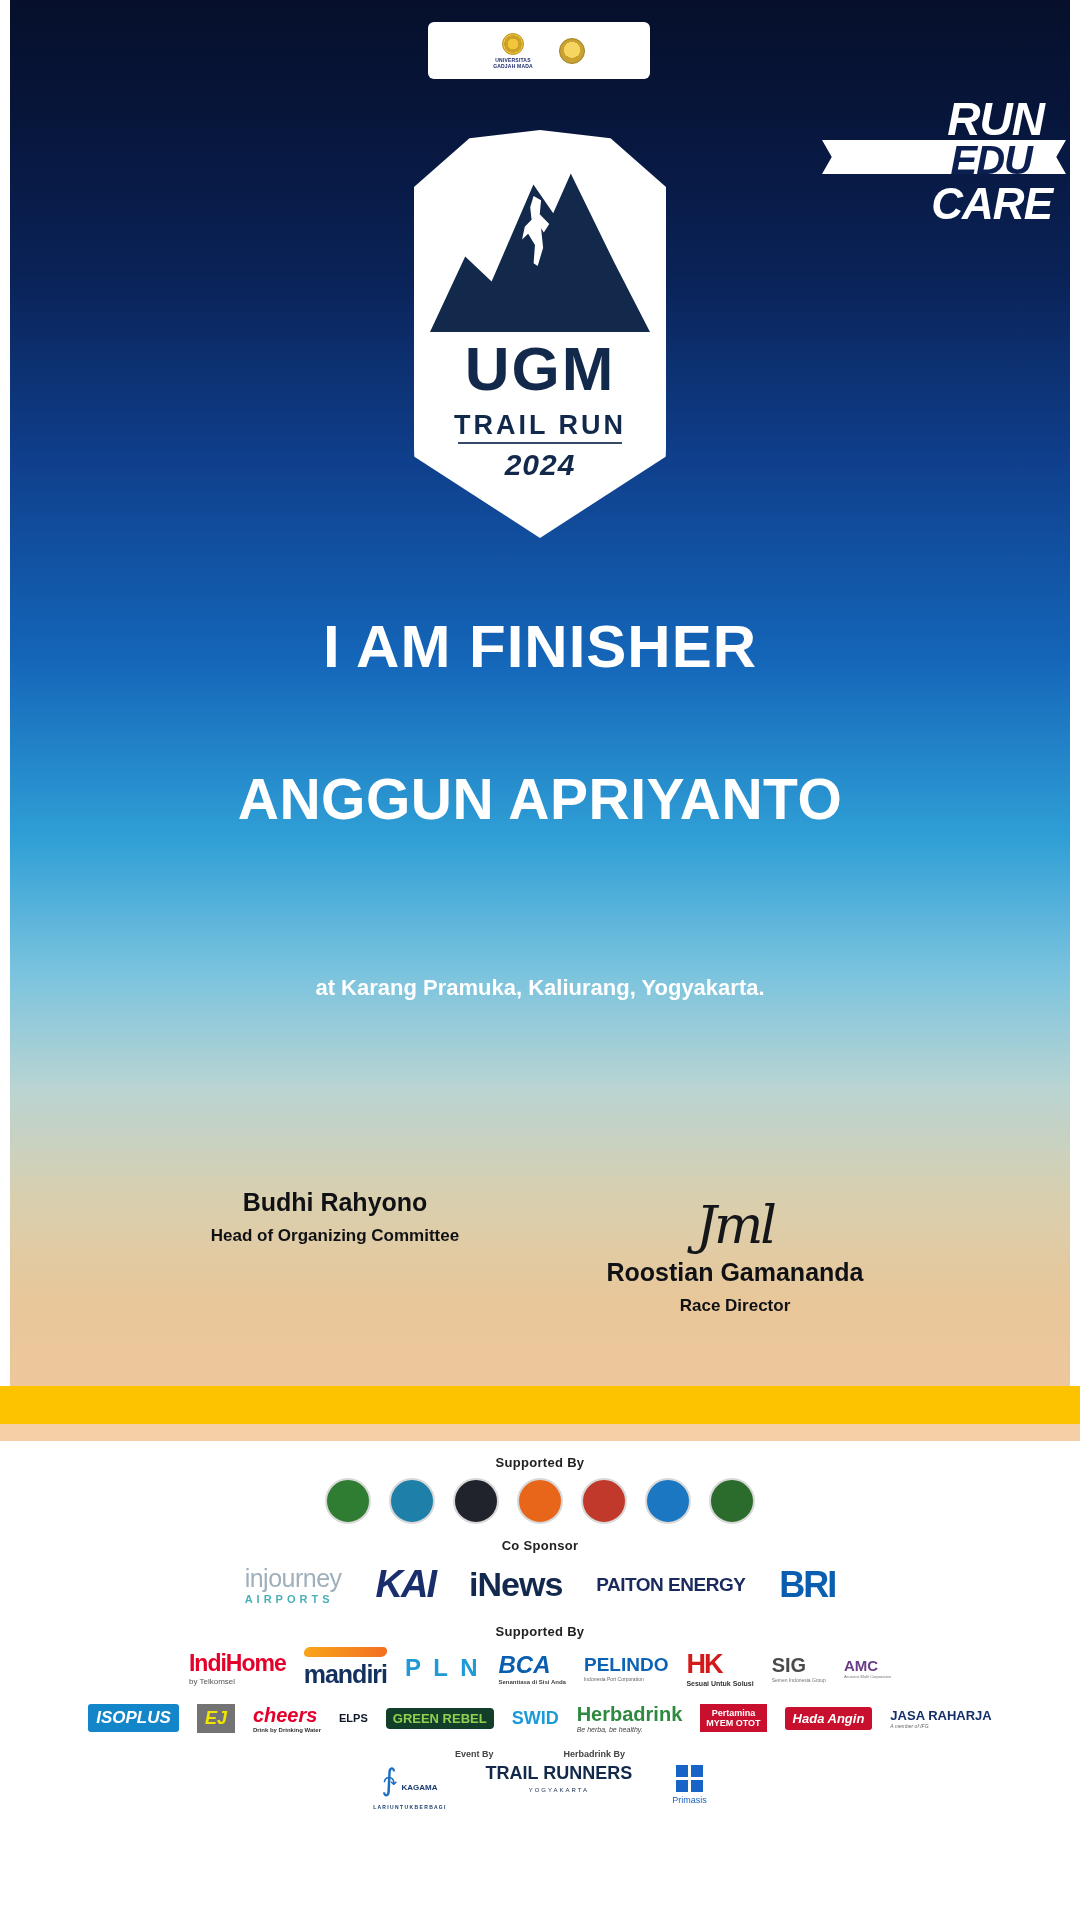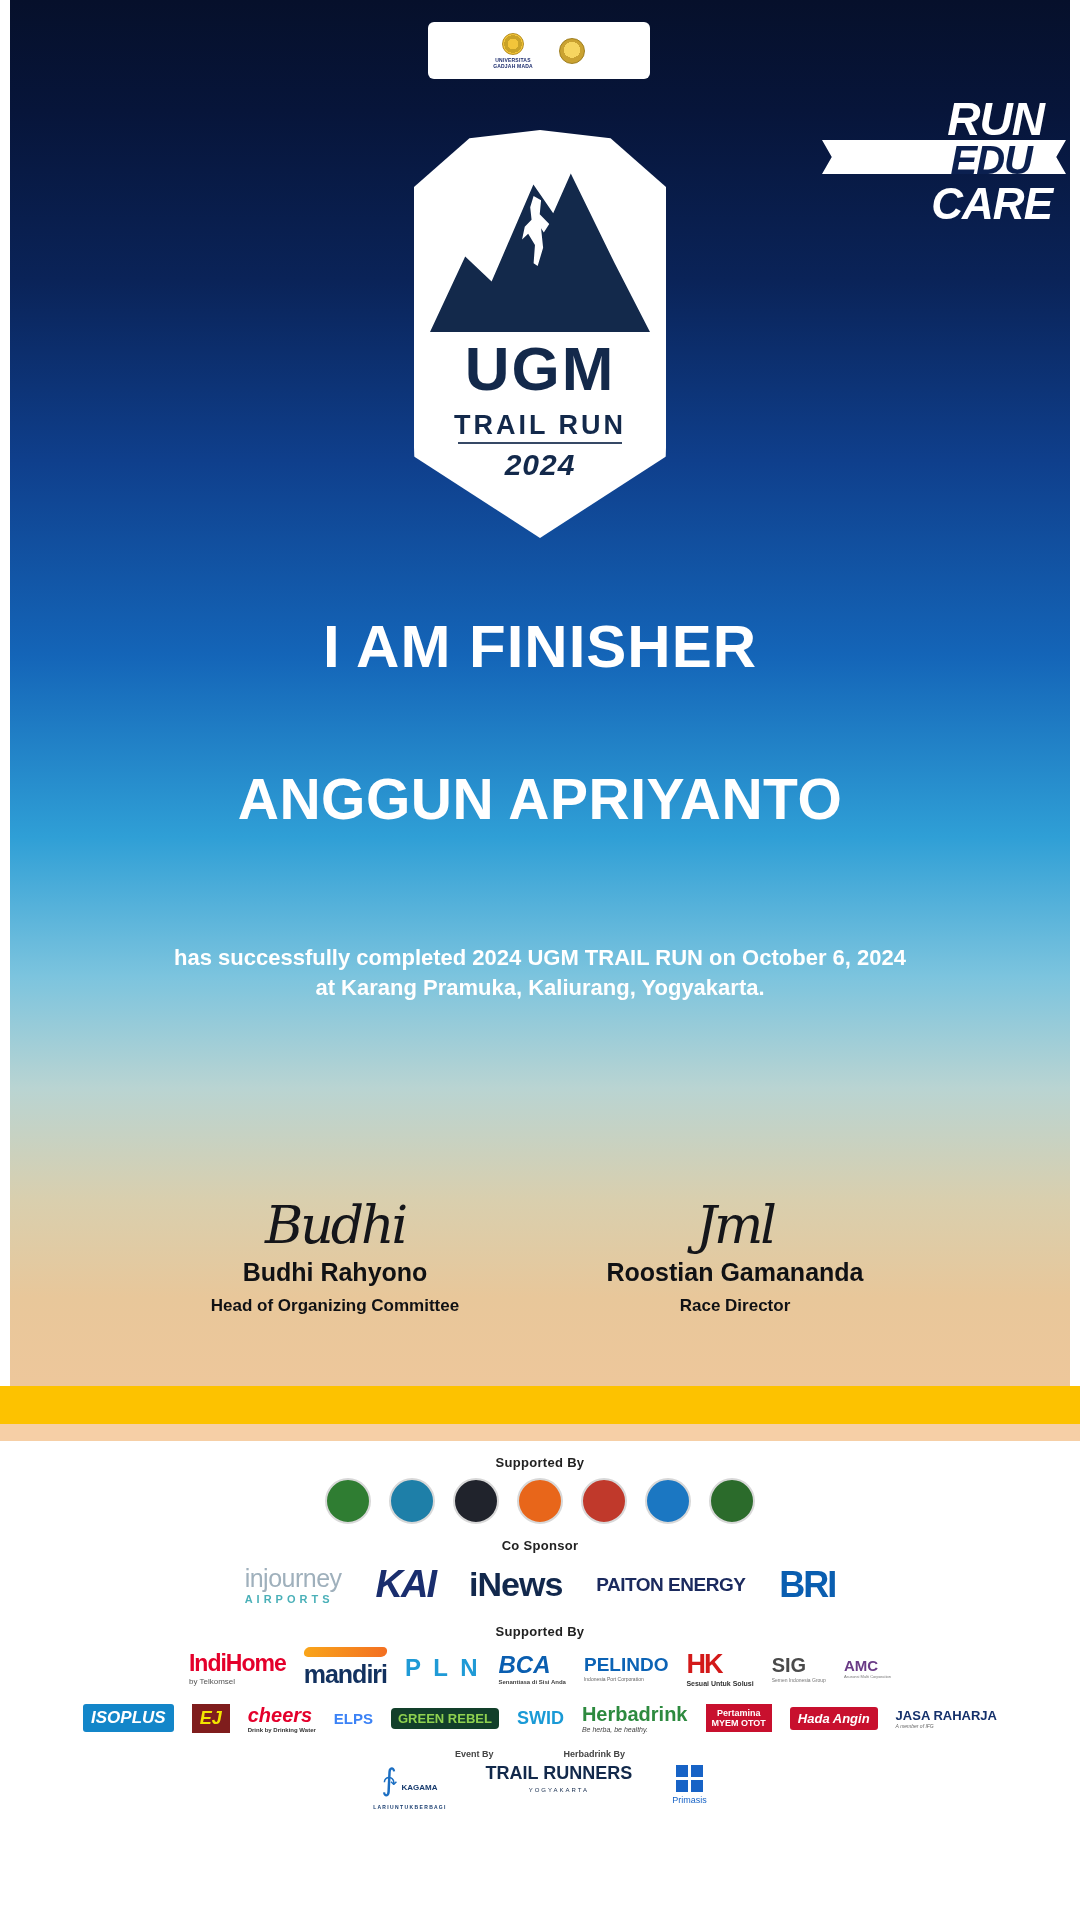--- a/index.html
+++ b/index.html
@@ -338,24 +338,24 @@
   .l-pelindo small { display:block; font-size: 5px; color:#666; font-weight: normal; }
   .l-hk { color:#d31919; font-size: 27px; font-weight: bold; letter-spacing:-2px; }
   .l-hk small { display:block; font-size: 7px; color:#333; letter-spacing:0; }
   .l-sig { color:#4a4a4a; font-size: 20px; font-weight: bold; }
   .l-sig small { display:block; font-size: 5px; color:#777; font-weight: normal; }
   .l-amc { color:#6a3b86; font-size: 15px; font-weight: bold; }
   .l-amc small { display:block; font-size: 4px; color:#777; font-weight: normal; }
 
   .sup3-row { gap: 18px; margin-top: 14px; }
   .l-isoplus { background:#1386c9; color:#fff; font-size: 17px; padding: 4px 8px; border-radius:3px; font-style: italic; }
-  .l-ej { background:#7f1d1d; color:#f2e500; font-size: 18px; padding: 4px 8px; font-style: italic; }
+  .l-ej { background:#737373; color:#f2e500; font-size: 18px; padding: 4px 8px; font-style: italic; }
   .l-cheers { color:#e4002b; font-size: 20px; font-style: italic; }
   .l-cheers small { display:block; font-size: 6px; color:#333; font-style: normal; }
-  .l-elps { color:#3b82f6; font-size: 15px; font-weight: bold; }
+  .l-elps { color:#0f172a; font-size: 11px; font-weight: bold; }
   .l-greenrebel { background:#123f2a; color:#8fd14f; font-size: 13px; padding: 5px 7px; border-radius: 4px; line-height: 11px; text-align:center;}
   .l-swid { color:#1a9ad6; font-size: 18px; font-weight: bold; }
   .l-herbadrink { color:#2d8a3f; font-size: 20px; font-weight: bold; }
   .l-herbadrink small { display:block; font-size: 7px; color:#444; font-style: italic; font-weight: normal;}
   .l-pertamina { background:#c8102e; color:#fff; font-size: 9px; padding: 4px 6px; text-align:center; line-height: 10px;}
   .l-hadaangin { background:#c8102e; color:#fff; font-size: 13px; font-style: italic; padding: 4px 8px; border-radius: 3px;}
   .l-jasaraharja { color:#14306b; font-size: 13px; font-weight: bold; }
   .l-jasaraharja small { display:block; font-size: 5px; color:#666; font-weight: normal; font-style: italic;}
 
   .bottom-captions {
@@ -413,25 +413,23 @@
       <div class="logo-mountain"></div>
       <div class="logo-runner"></div>
       <div class="logo-ugm">UGM</div>
       <div class="logo-trailrun">TRAIL RUN</div>
       <div class="logo-rule"></div>
       <div class="logo-year">2024</div>
     </div>
 
     <div class="finisher-title">I AM FINISHER</div>
     <div class="participant-name">ANGGUN APRIYANTO</div>
-    <div class="completion-line1">has successfully completed 2024 UGM TRAIL RUN  on October 6, 2024</div>
     <div class="completion-line2">at Karang Pramuka, Kaliurang, Yogyakarta.</div>
 
     <div class="sig sig-left">
-      <div class="sig-mark">Budhi</div>
       <div class="sig-name">Budhi Rahyono</div>
       <div class="sig-role">Head of Organizing Committee</div>
     </div>
     <div class="sig sig-right">
       <div class="sig-mark">Jml</div>
       <div class="sig-name">Roostian Gamananda</div>
       <div class="sig-role">Race Director</div>
     </div>
   </div>
 

